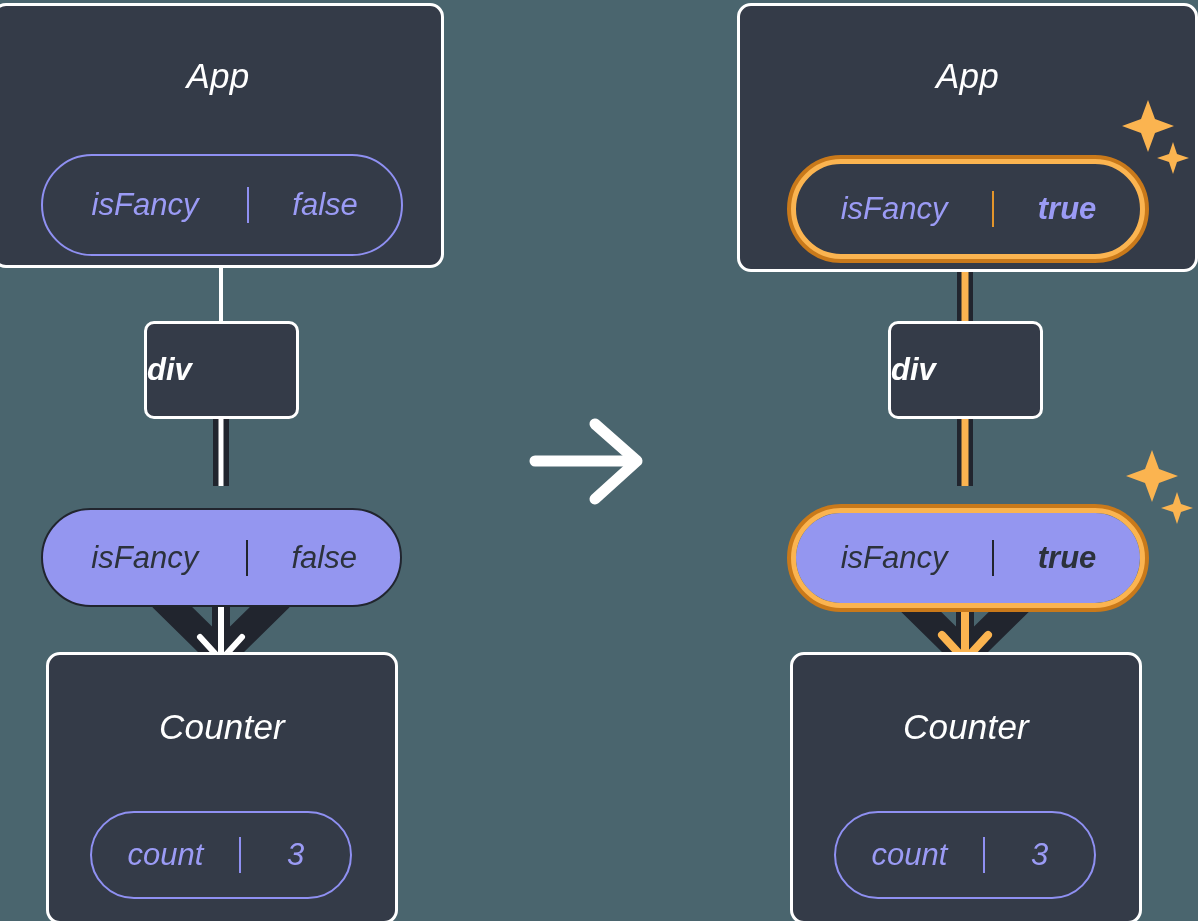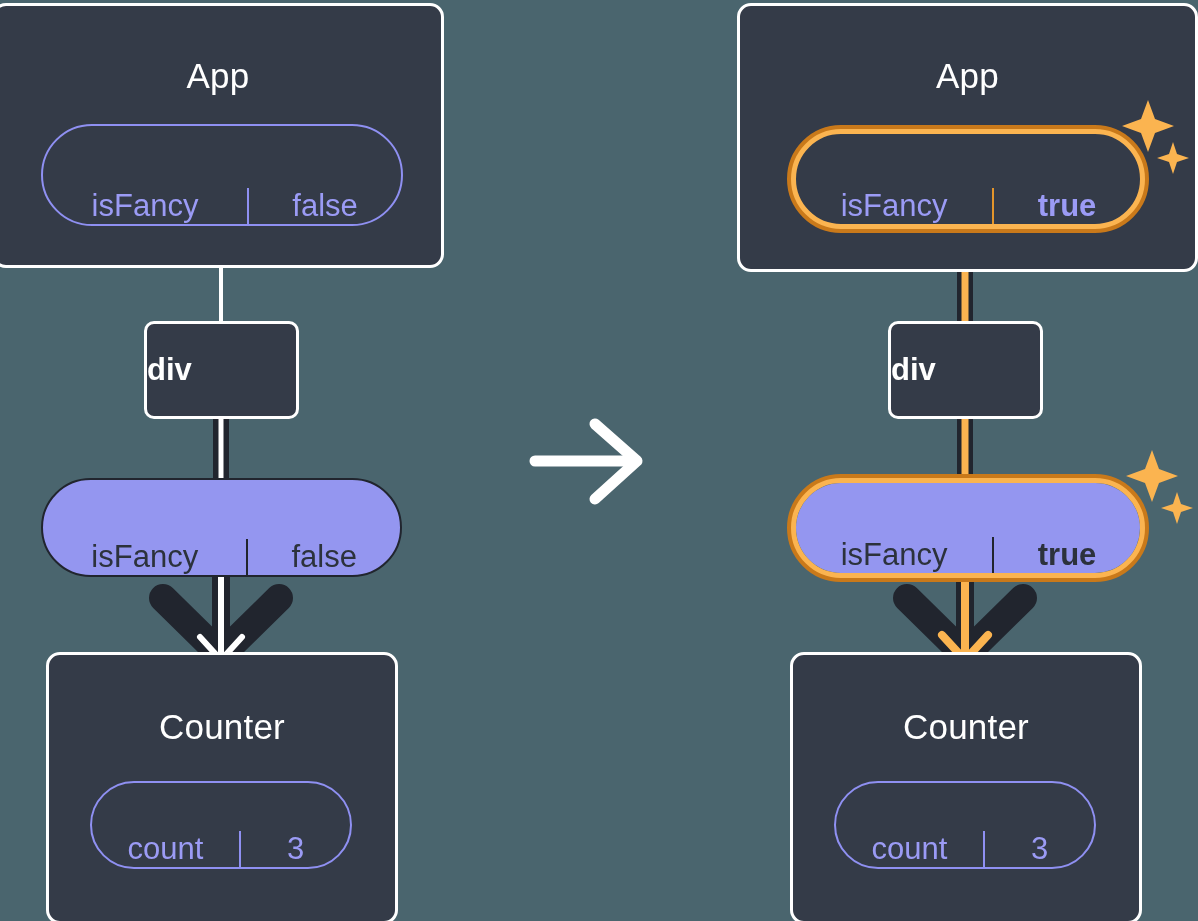--- a/index.html
+++ b/index.html
@@ -12,20 +12,21 @@
     width: 1198px;
     height: 921px;
     font-family: "Liberation Sans", sans-serif;
     overflow: hidden;
   }
   #stage {
     position: relative;
     width: 1198px;
     height: 921px;
     background: #4a656e;
+    font-style: italic;
   }
   svg.layer {
     position: absolute;
     left: 0;
     top: 0;
     width: 1198px;
     height: 921px;
     overflow: visible;
   }
   .panel-root { position: absolute; }
@@ -59,22 +60,23 @@
     font-size: 31px;
     font-weight: 700;
   }
   .divbox .label { position: relative; z-index: 3; }
 
   
   .pill {
     position: absolute;
     box-sizing: border-box;
     display: flex;
-    align-items: flex-end;
+    align-items: center;
     border-radius: 999px;
+    margin-top: 30px;
   }
   .pill .seg {
     display: flex;
     align-items: center;
     justify-content: center;
     box-sizing: border-box;
     white-space: nowrap;
   }
   .pill .seg.k { flex: 0 0 57%; }
   .pill .seg.v { flex: 1 1 auto; }

